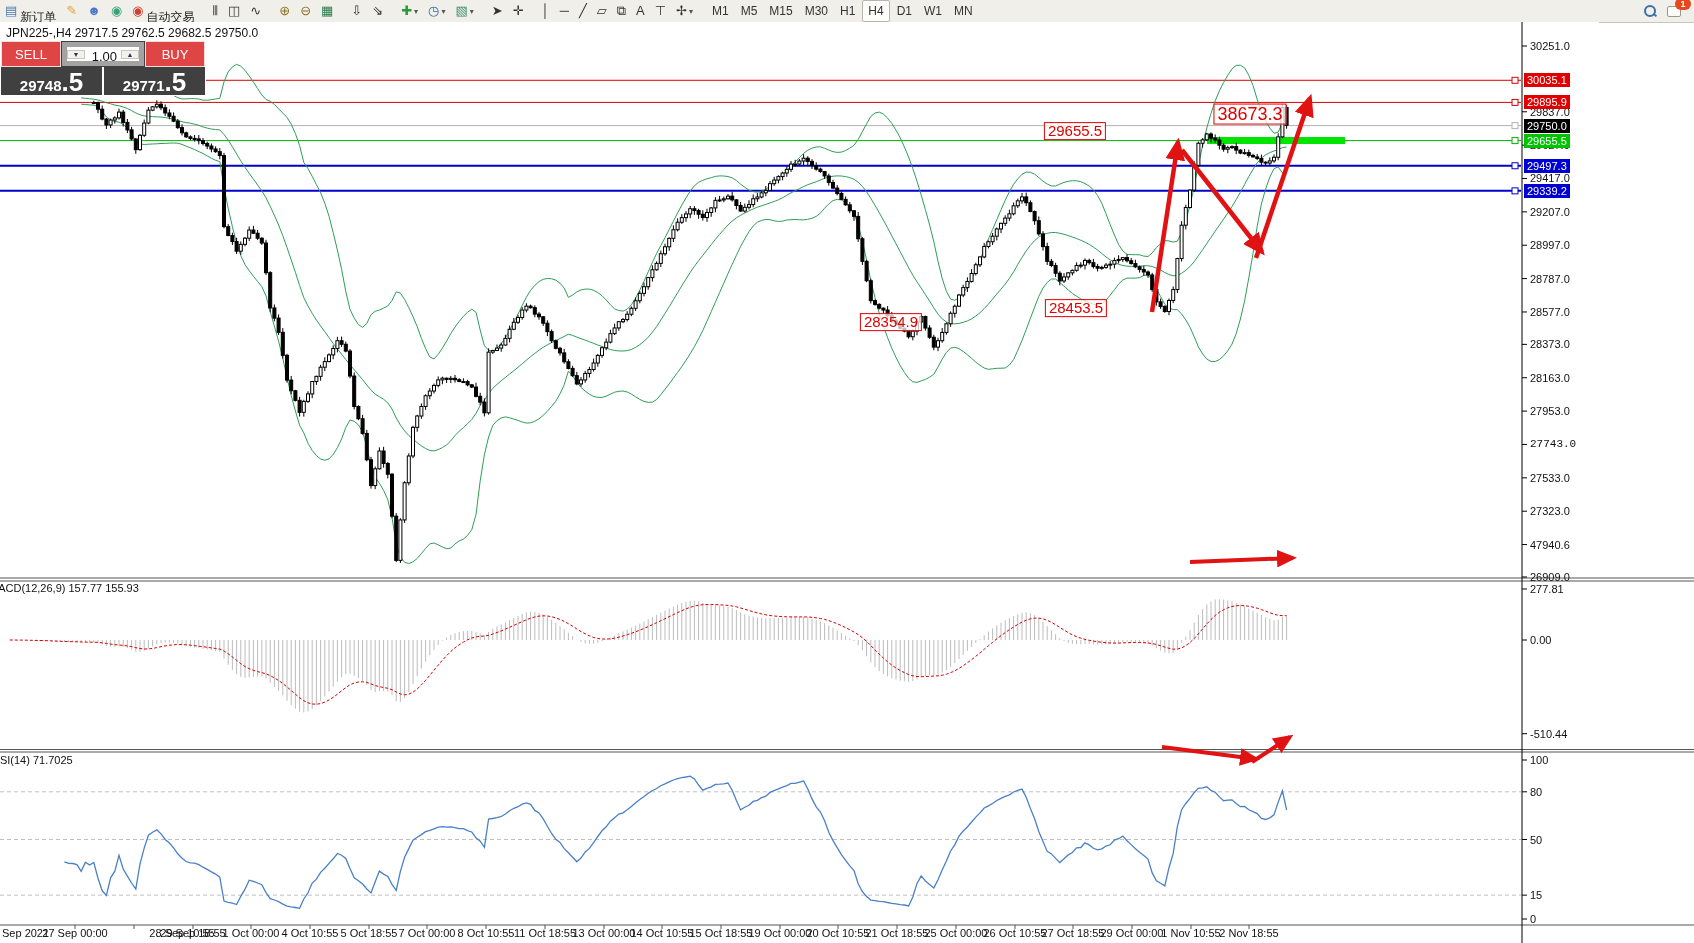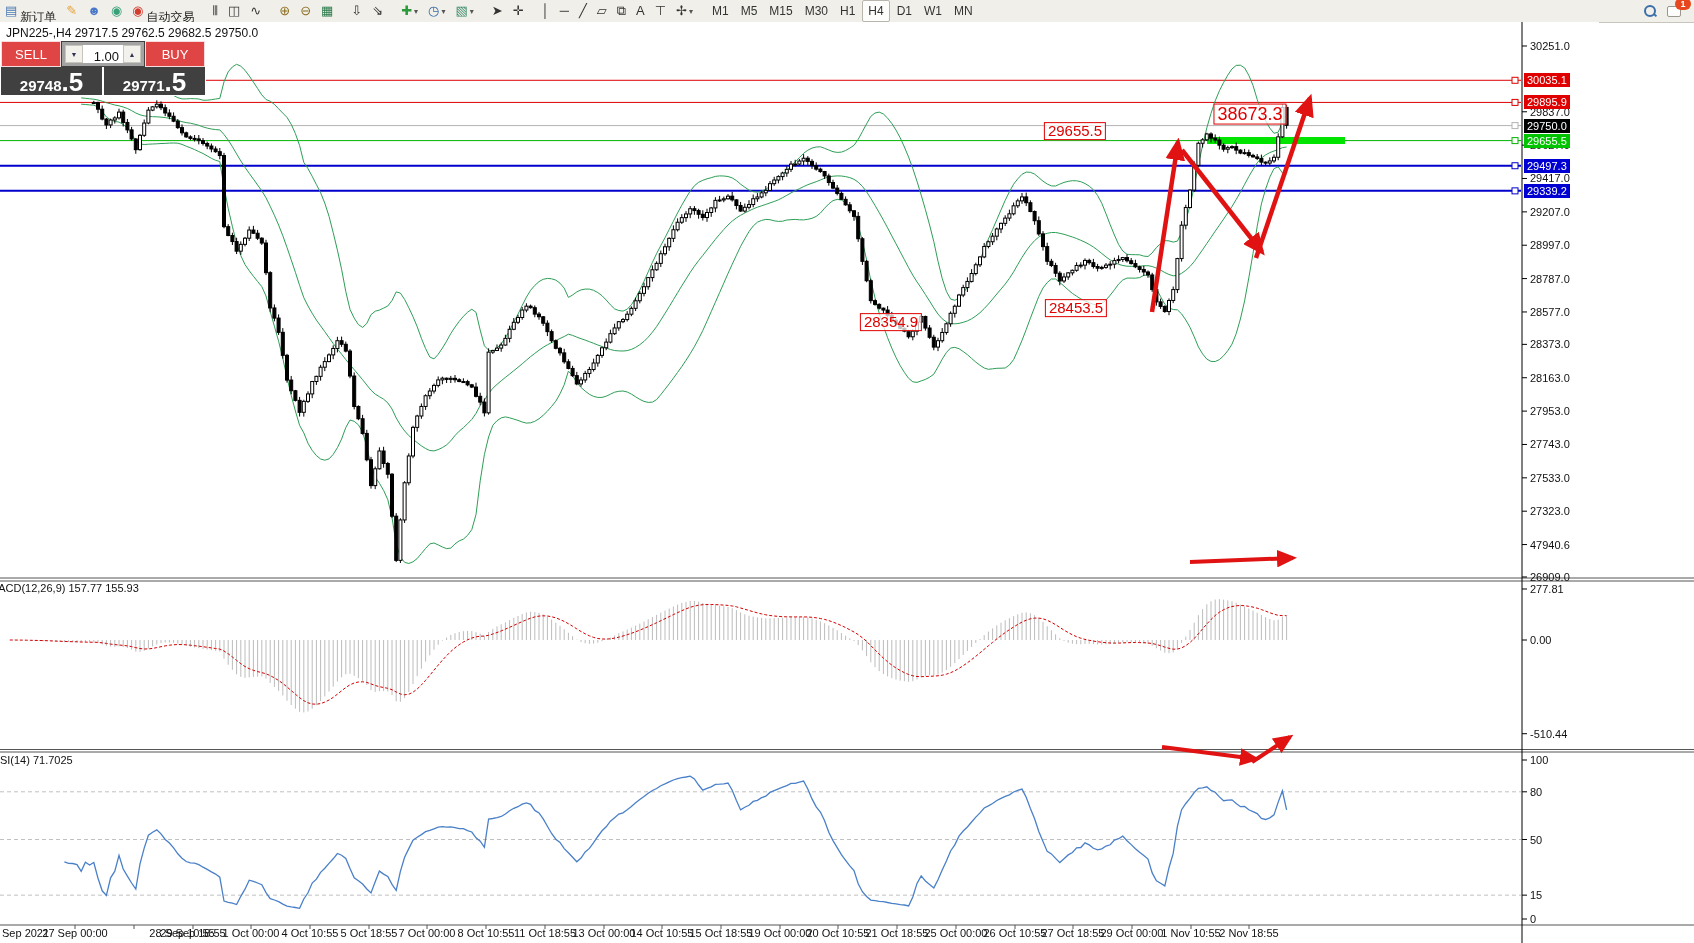--- a/index.html
+++ b/index.html
@@ -34,21 +34,21 @@
   .xlab.first{transform:none;}
   .anno{position:absolute;transform:translate(-50%,-50%);border:1px solid #e00000;color:#e00000;
     padding:0 3px;line-height:1.05;background:rgba(255,255,255,0.75);font-family:"Liberation Sans",sans-serif;}
   .shift-marker{position:absolute;left:134px;top:32px;font-size:8px;color:#888;}
   
   #tradepanel{position:absolute;left:0px;top:18px;width:206px;height:56px;background:#404040;
     border:1px solid #fff;box-sizing:border-box;}
   #tp-row1{display:flex;height:26px;}
   .tp-btn{flex:0 0 58px;background:#e04545;border:1px solid #f6dcdc;color:#fff;font-size:13px;
     display:flex;align-items:center;justify-content:center;cursor:pointer;}
-  #tp-vol{flex:1;display:flex;background:#fff;border:3px solid #a3a3a3;margin:1px;}
+  #tp-vol{flex:1;display:flex;background:#fff;border:5px solid #a3a3a3;margin:1px;align-items:center;}
   .tp-step{width:16px;background:#f2f1ec;border:1px solid #c8c5bc;color:#335;font-size:7px;
     display:flex;align-items:center;justify-content:center;cursor:pointer;}
   #tp-volval{flex:1;font-size:13px;color:#111;text-align:right;padding:4px 4px 0 0;}
   #tp-row2{display:flex;height:28px;}
   .tp-price{flex:1;color:#fff;text-align:center;font-weight:bold;font-size:15px;line-height:30px;}
   .tp-price .big{font-size:26px;}
   .tp-div{width:2px;background:#fff;}
 </style>
 </head>
 <body>
@@ -1123,21 +1123,21 @@
           <div class="tick" style="top: 89.768px;">29837.0</div>
           <div class="tick" style="top: 123.133px;">29627.0</div>
           <div class="tick" style="top: 156.498px;">29417.0</div>
           <div class="tick" style="top: 189.863px;">29207.0</div>
           <div class="tick" style="top: 223.228px;">28997.0</div>
           <div class="tick" style="top: 256.594px;">28787.0</div>
           <div class="tick" style="top: 289.959px;">28577.0</div>
           <div class="tick" style="top: 322.371px;">28373.0</div>
           <div class="tick" style="top: 355.736px;">28163.0</div>
           <div class="tick" style="top: 389.101px;">27953.0</div>
-          <div class="tick" style="top: 422.466px;">27743.0</div>
+          <div class="tick" style="top: 422.466px; font-family: Liberation Mono, monospace;">27743.0</div>
           <div class="tick" style="top: 455.831px;">27533.0</div>
           <div class="tick" style="top: 489.196px;">27323.0</div>
           <div class="tick" style="top: 522.561px;">47940.6</div>
           <div class="tick" style="top: 554.973px;">26909.0</div>
           <div class="tick" style="top: 566.994px;">277.81</div>
           <div class="tick" style="top: 618px;">0.00</div>
           <div class="tick" style="top: 711.717px;">-510.44</div>
           <div class="tick" style="top: 738px;">100</div>
           <div class="tick" style="top: 769.8px;">80</div>
           <div class="tick" style="top: 817.5px;">50</div>

